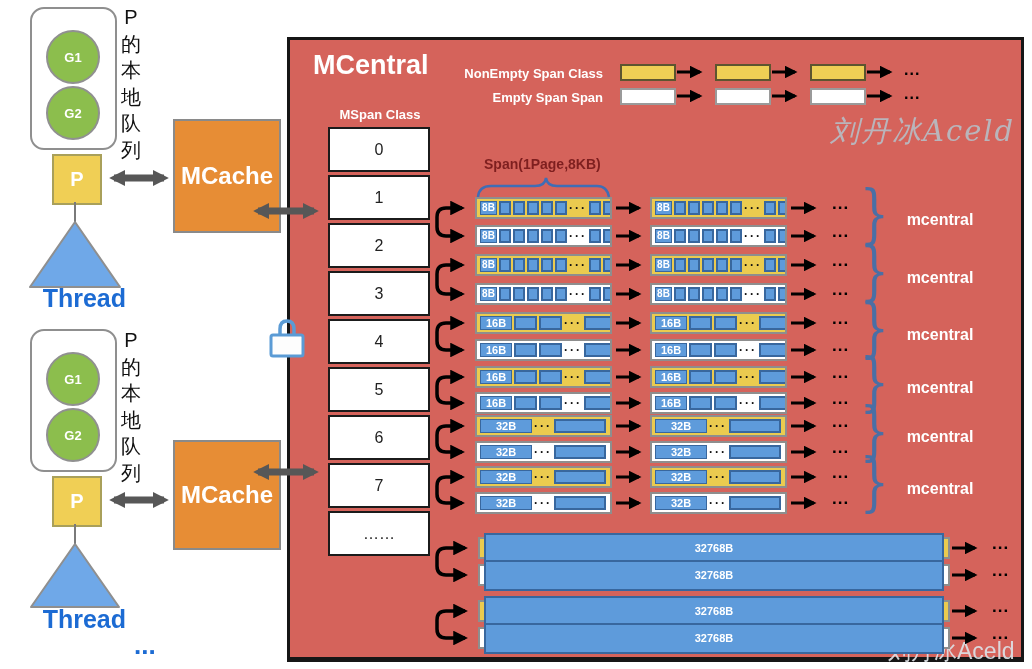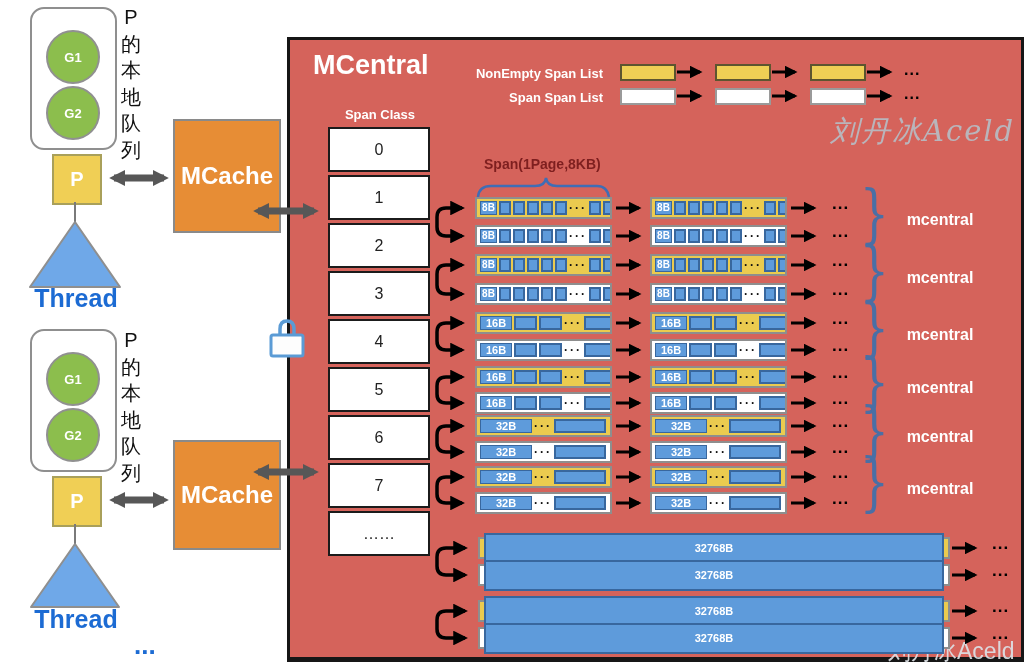--- a/index.html
+++ b/index.html
@@ -6,21 +6,21 @@
   .canvas{position:relative;width:1032px;height:669px;overflow:hidden;background:#fff;
           font-family:"Liberation Sans",sans-serif;}
   
   .queue{position:absolute;left:30px;width:83px;height:139px;background:#fff;border:2px solid #8f8f8f;border-radius:14px;}
   .gcirc{position:absolute;left:46px;width:50px;height:50px;border-radius:50%;background:#8CBE4D;border:2px solid #909090;
          color:#fff;font-weight:bold;font-size:13px;display:flex;align-items:center;justify-content:center;}
   .vcap{position:absolute;left:114px;width:34px;text-align:center;font-size:20px;line-height:26.5px;color:#111;white-space:pre-line;}
   .pbox{position:absolute;left:52px;width:46px;height:47px;background:#F0CF55;border:2px solid #a9a05a;
         color:#fff;font-weight:bold;font-size:20px;display:flex;align-items:center;justify-content:center;}
   .mlabel{position:absolute;width:40px;text-align:center;color:#fff;font-weight:bold;font-size:14px;}
-  .thread{position:absolute;left:26px;width:100px;text-align:center;color:#1C6BD3;font-weight:bold;font-size:25px;}
+  .thread{position:absolute;left:26px;width:100px;text-align:right;color:#1C6BD3;font-weight:bold;font-size:25px;}
   .bluedots{position:absolute;left:134px;color:#1C6BD3;font-weight:bold;font-size:26px;line-height:10px;}
   .mcache{position:absolute;left:173px;width:104px;background:#E78D35;border:2px solid #8a8a8a;
           color:#fff;font-weight:bold;font-size:24px;display:flex;align-items:center;justify-content:center;}
   
   .panel{position:absolute;left:287px;top:37px;width:737px;height:625px;background:#D5635B;
          border:3px solid #161616;border-bottom-width:5px;box-sizing:border-box;}
   .ptitle{position:absolute;left:313px;top:50px;color:#fff;font-weight:bold;font-size:27px;}
   .lglabel{position:absolute;left:420px;width:183px;text-align:right;color:#fff;font-weight:bold;font-size:13px;}
   .lbox{position:absolute;width:56px;height:17px;box-sizing:border-box;}
   .ly{background:#EFCF55;border:2px solid #5d5530;}
@@ -90,34 +90,34 @@
 列</div>
   <div class="pbox" style="top:476px">P</div>
   <div class="mlabel" style="left:55px;top:578px">M2</div>
   <div class="thread" style="top:605px">Thread</div>
   <div class="bluedots" style="top:640px">...</div>
 
   <div class="mcache" style="top:119px;height:110px">MCache</div>
   <div class="mcache" style="top:440px;height:106px">MCache</div>
 
   <div class="ptitle">MCentral</div>
-  <div class="lglabel" style="top:66px">NonEmpty Span List</div>
-  <div class="lglabel" style="top:90px">Span Span List</div>
+  <div class="lglabel" style="top:66px">NonEmpty Span Class</div>
+  <div class="lglabel" style="top:90px">Empty Span Span</div>
   <div class="lbox ly" style="left:620px;top:64px"></div>
   <div class="lbox ly" style="left:715px;top:64px"></div>
   <div class="lbox ly" style="left:810px;top:64px"></div>
   <div class="lbox lw" style="left:620px;top:88px"></div>
   <div class="lbox lw" style="left:715px;top:88px"></div>
   <div class="lbox lw" style="left:810px;top:88px"></div>
   <div class="blkdots" style="left:904px;top:62px">...</div>
   <div class="blkdots" style="left:904px;top:86px">...</div>
   <div class="wmark" style="left:830px;top:112px">刘丹冰Aceld</div>
   <div class="wmark2" style="left:888px;top:636px">刘丹冰Aceld</div>
 
-  <div class="schead">Span Class</div>
+  <div class="schead">MSpan Class</div>
   <div class="sccell" style="top:127px">0</div>
   <div class="sccell" style="top:175px">1</div>
   <div class="sccell" style="top:223px">2</div>
   <div class="sccell" style="top:271px">3</div>
   <div class="sccell" style="top:319px">4</div>
   <div class="sccell" style="top:367px">5</div>
   <div class="sccell" style="top:415px">6</div>
   <div class="sccell" style="top:463px">7</div>
   <div class="sccell" style="top:511px">……</div>
 

